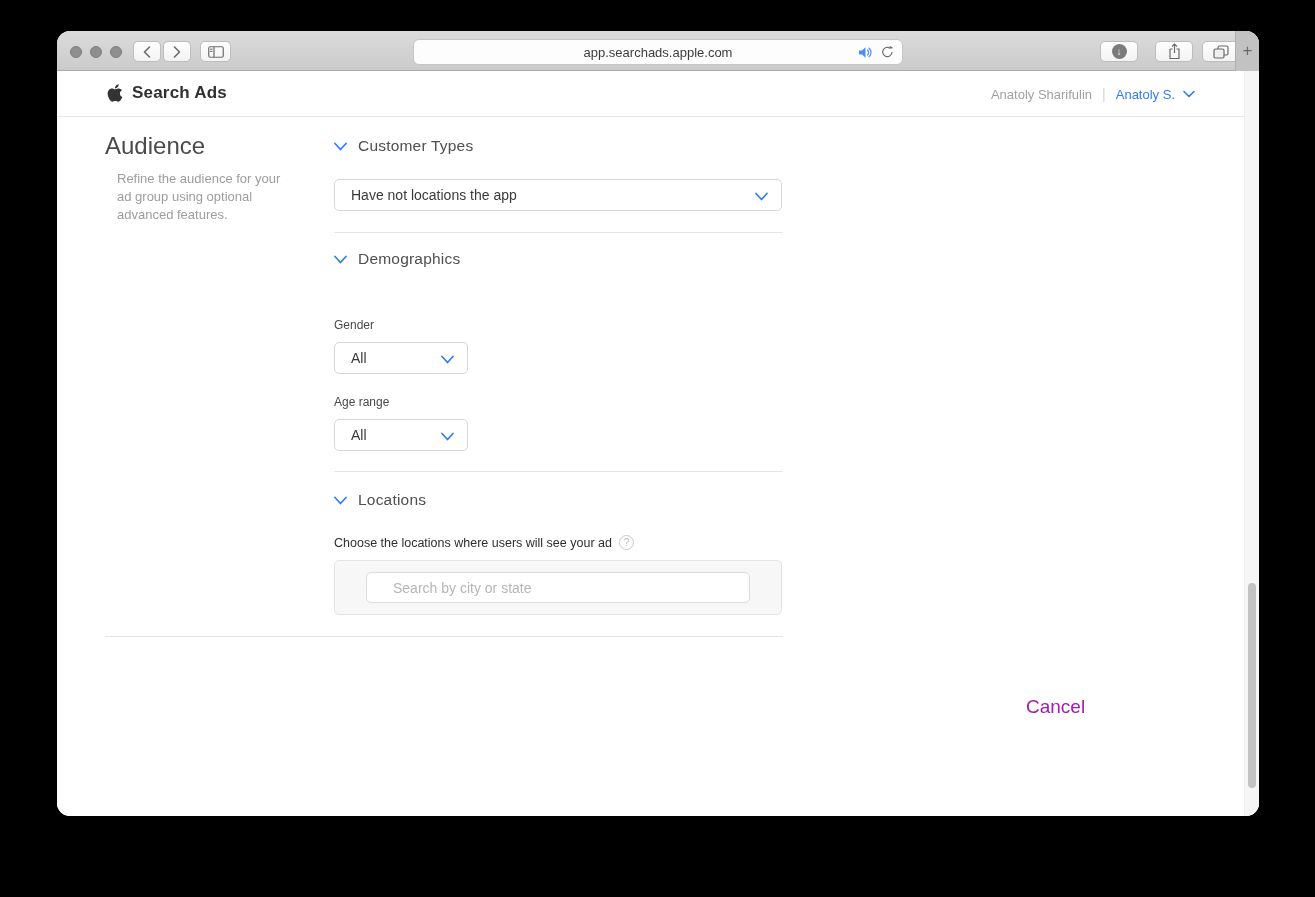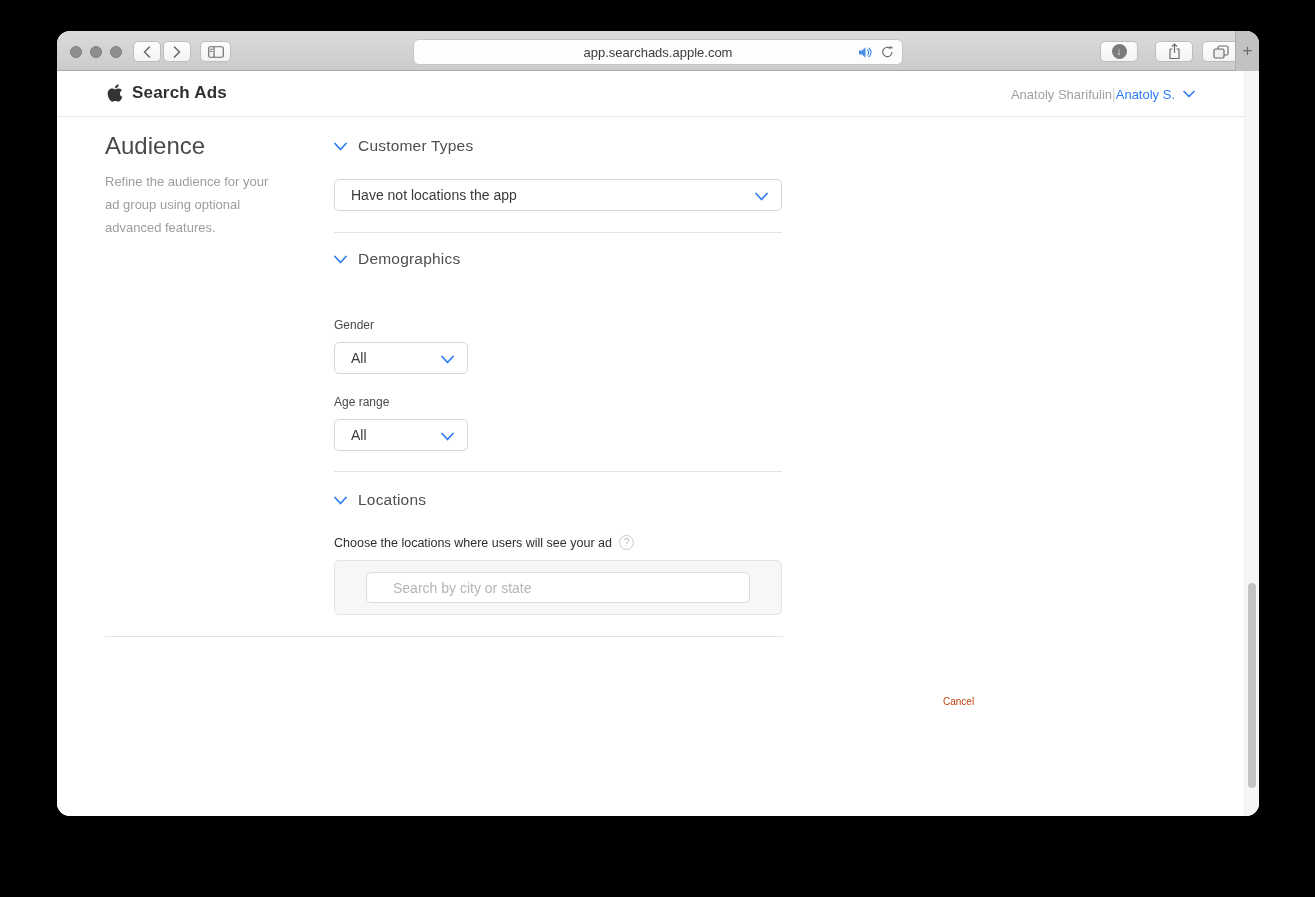--- a/index.html
+++ b/index.html
@@ -37,28 +37,28 @@
                   color:#6b6b6b; font-size:17px; font-weight:300; }
 
   
   .page { position:absolute; top:40px; left:0; width:1202px; height:745px; background:#fff; }
 
   .page-header { position:absolute; top:0; left:0; width:100%; height:46px;
                  background:#fff; border-bottom:1px solid #e7e7e7; }
   .brand { position:absolute; left:50px; top:12px; display:flex; align-items:center; gap:9px; }
   .brand-name { font-size:17px; font-weight:bold; color:#303030; letter-spacing:.2px; }
   .header-right { position:absolute; right:64px; top:0; height:46px; display:flex;
-                  align-items:center; font-size:13px; }
+                  align-items:center; gap:10px; font-size:13px; }
   .account-name { color:#a1a1a1; }
   .header-sep { color:#d4d4d4; font-size:14px; }
   .user-menu { color:#2e7cf6; display:flex; align-items:center; gap:8px; cursor:pointer; }
 
   .side-title { position:absolute; left:48px; top:61px; font-size:24px; font-weight:300; color:#4a4a4a; }
-  .side-desc  { position:absolute; left:48px; top:99px; width:175px; font-size:13px;
-                line-height:23px; color:#9d9d9d; }
+  .side-desc  { position:absolute; left:60px; top:99px; width:175px; font-size:13px;
+                line-height:18px; color:#9d9d9d; }
 
   .section-head { position:absolute; left:277px; display:flex; align-items:center; gap:11px; }
   .section-title { font-size:15.5px; font-weight:400; color:#4f4f4f; letter-spacing:.2px; }
   .sh-customer { top:66px; }
   .sh-demo     { top:179px; }
   .sh-loc      { top:420px; }
 
   .dropdown { position:absolute; height:32px; border:1px solid #d6d6d6; border-radius:5px;
               background:#fff; display:flex; align-items:center; padding-left:16px;
               font-size:14px; color:#3a3a3a; cursor:pointer; }
@@ -83,22 +83,22 @@
             color:#b9b9b9; font-size:10px; display:flex; align-items:center; justify-content:center; }
 
   .loc-panel { position:absolute; left:277px; top:489px; width:448px; height:55px;
                background:#f7f7f7; border:1px solid #e4e4e4; border-radius:5px; }
   .loc-input { position:absolute; left:31px; top:11px; width:384px; height:31px;
                border:1px solid #dcdcdc; border-radius:5px; padding-left:26px;
                font-size:14px; color:#3a3a3a; background:#fff; outline:none;
                font-family:"Liberation Sans",sans-serif; }
   .loc-input::placeholder { color:#b5b5b5; }
 
-  .cancel-link { position:absolute; left:886px; top:625px; font-size:10px;
-                 color:#c2410c; cursor:pointer; }
+  .cancel-link { position:absolute; left:969px; top:625px; font-size:19px;
+                 color:#a21caf; cursor:pointer; }
   .start-btn { position:absolute; left:980px; top:617px; width:157px; height:31px;
                background:#fff; border:1.5px solid #2e7cf6; border-radius:6px;
                color:#2e7cf6; font-size:14px; display:flex; align-items:center;
                justify-content:center; cursor:pointer; }
 
   .scroll-track { position:absolute; right:0; top:40px; width:15px; height:745px;
                   background:#f6f6f6; border-left:1px solid #ededed; }
   .scroll-thumb { position:absolute; left:3px; top:512px; width:8px; height:205px;
                   border-radius:4px; background:#c3c3c3; }
 </style>

